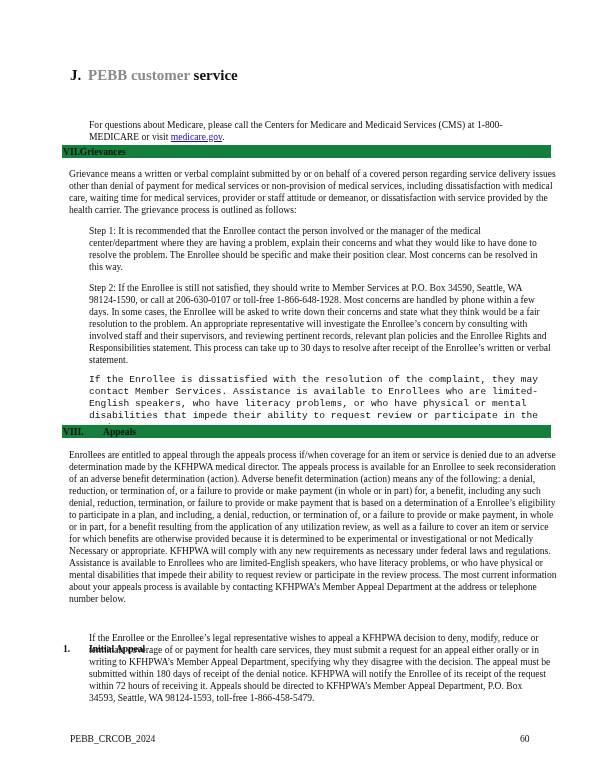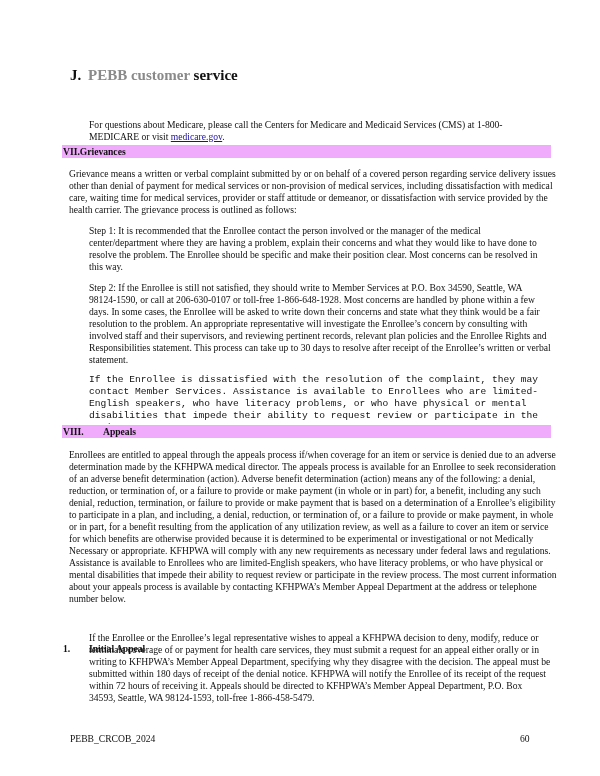--- a/index.html
+++ b/index.html
@@ -34,21 +34,21 @@
     .para {
       left: 89px;
       width: 462px;
       white-space: normal;
     }
     .para a { color: #1a0dab; text-decoration: underline; }
     .sectionbar {
       left: 62px;
       width: 489px;
       height: 13px;
-      background: #f0abfc;
+      background: #15803d;
       font-weight: bold;
       font-size: 9.6px;
       line-height: 13px;
       padding-left: 1px;
       box-sizing: border-box;
       white-space: nowrap;
     }
     .sectionbar .num { display: inline-block; }
     .sectionbar .num.wide { width: 40px; }
     .body-para {

